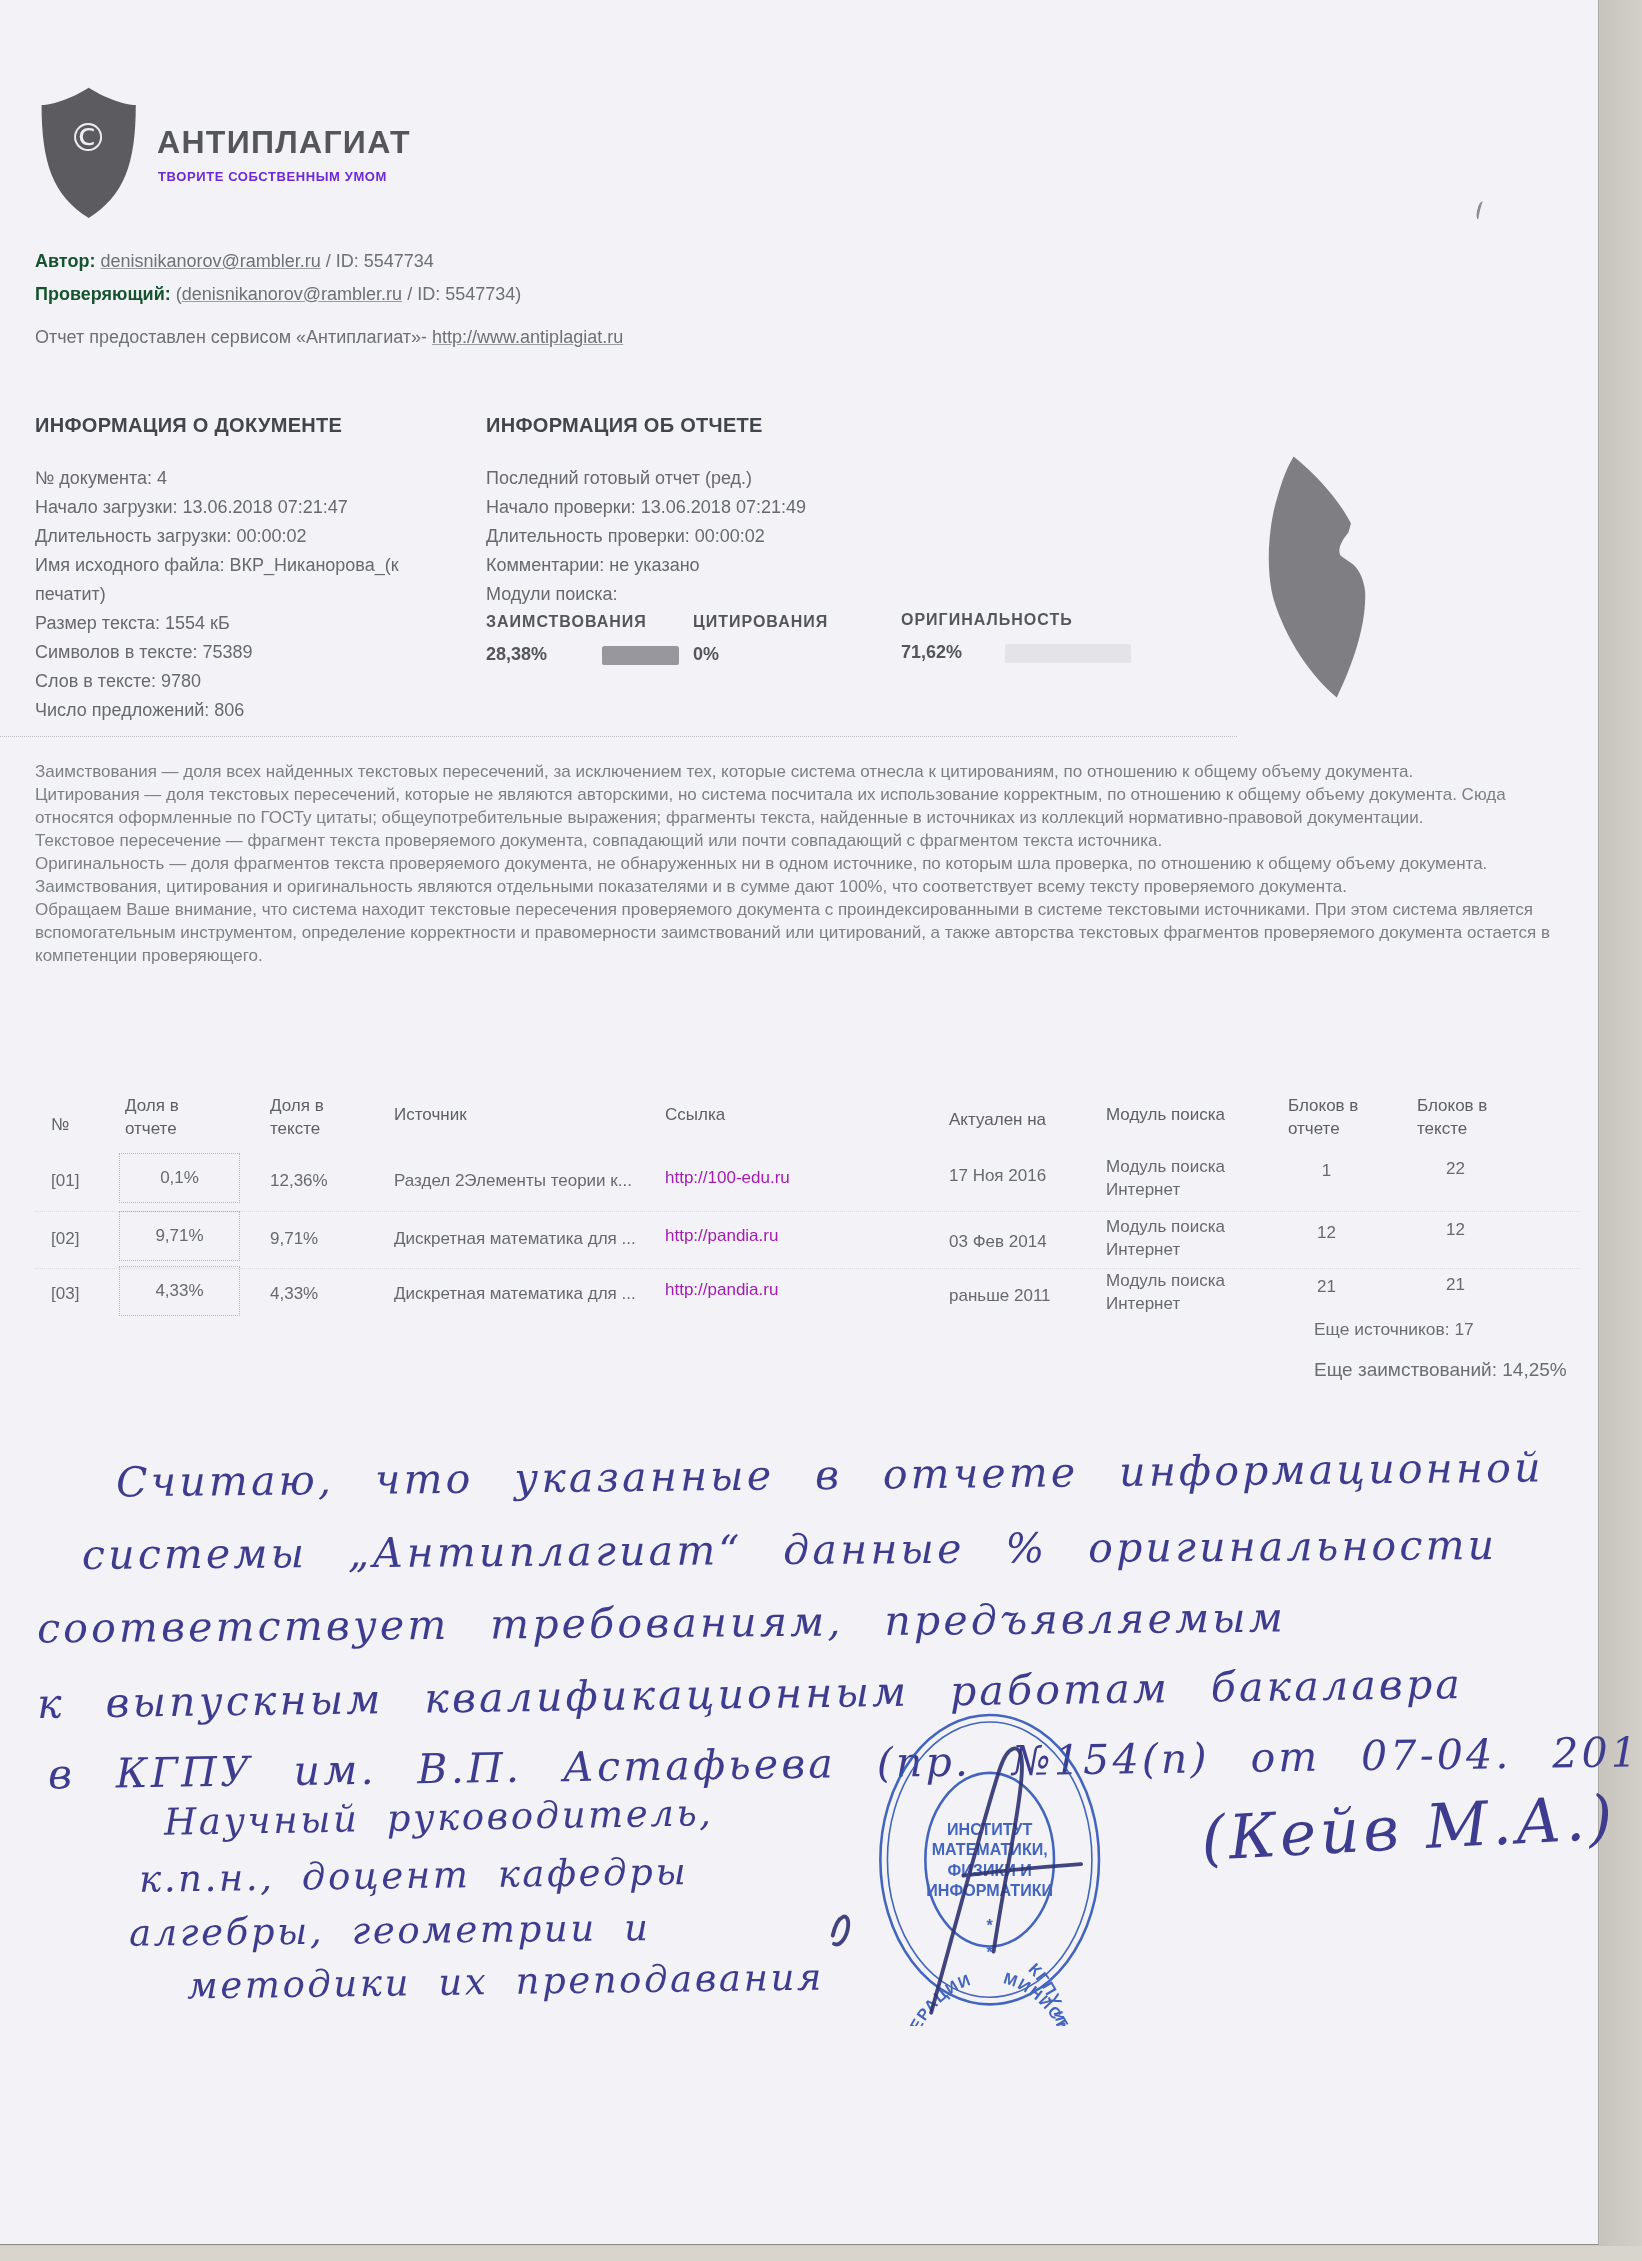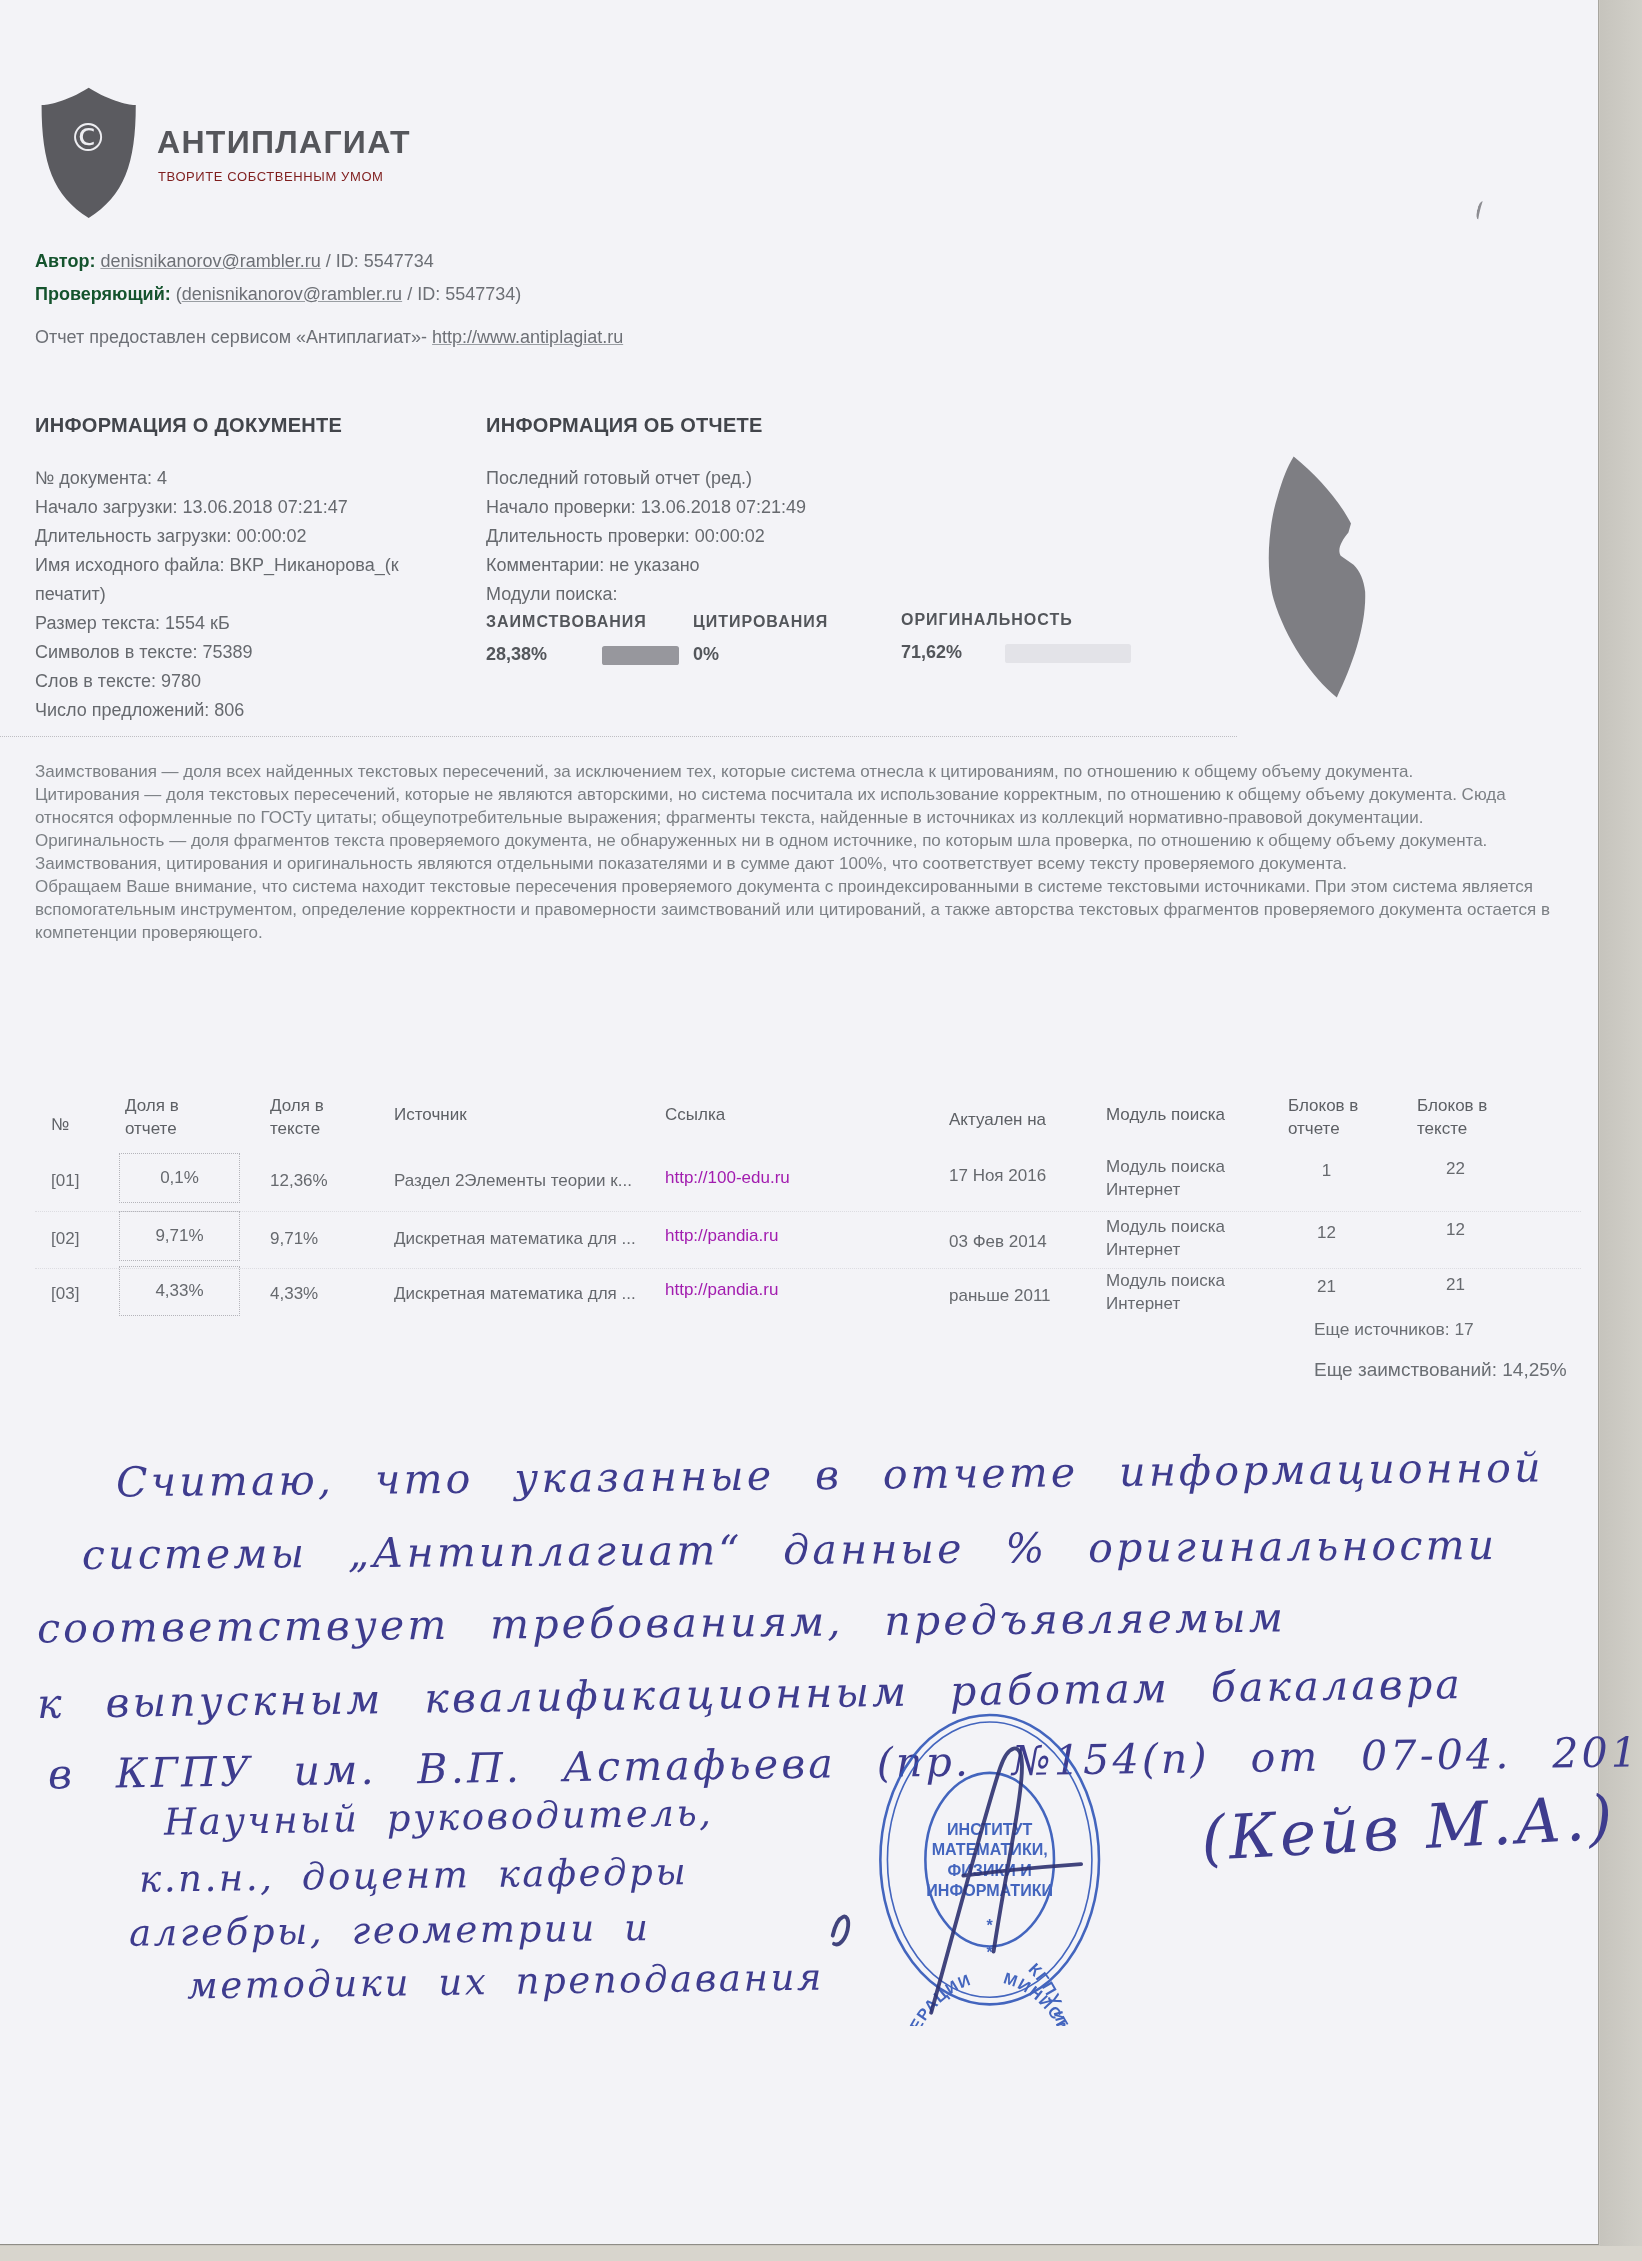--- a/index.html
+++ b/index.html
@@ -3,21 +3,21 @@
 <meta charset="utf-8">
 <style>
   html,body{margin:0;padding:0;background:#b9b7b0;}
   .scan{position:relative;width:1643px;height:2261px;overflow:hidden;background:#ccc9c2;font-family:"Liberation Sans",sans-serif;}
   .paper{position:absolute;left:0;top:0;width:1598px;height:2244px;background:#f3f3f7;border-right:1.9px solid #a7a59f;border-bottom:1.9px solid #8f8d87;}
   .scanner-right{position:absolute;left:1600px;top:0;width:43px;height:2261px;background:linear-gradient(90deg,#c6c4bd,#d2d0c9);}
   .scanner-bottom{position:absolute;left:0;top:2246px;width:1643px;height:15.5px;background:#d8d5cd;}
   .abs{position:absolute;}
   
   .logo-word{font-size:32px;font-weight:bold;color:#55565b;letter-spacing:1.3px;}
-  .logo-tag{font-size:13px;font-weight:normal;color:#7f1d1d;letter-spacing:0.6px;}
+  .logo-tag{font-size:13px;font-weight:bold;color:#6d28d9;letter-spacing:0.6px;}
   .title{font-size:37px;font-weight:bold;color:#3b3e44;}
   .meta-line{font-size:18px;color:#6d7076;}
   .meta-line b{color:#14532d;}
   .link{color:#6d7076;text-decoration:underline;text-decoration-color:#9a9ea3;margin-top:16px;}
   .sec-head{font-size:20px;font-weight:bold;color:#42454b;letter-spacing:0.3px;}
   .info-col{font-size:18px;color:#66696e;line-height:29px;}
   .stat-label{font-size:16px;font-weight:bold;color:#53565b;letter-spacing:1px;}
   .stat-value{font-size:18px;font-weight:bold;color:#53565b;}
   .bar{height:19.3px;border-radius:2.6px;}
   .divider{border-top:1.9px dotted #a3a3a8;opacity:.65;}
@@ -99,20 +99,21 @@
 
   <svg class="abs" style="left:1240px;top:445px;" width="155" height="264" viewBox="0 0 240 410">
     <path d="M 83 18 C 120 48 155 88 172 122 L 168 136 C 158 148 150 162 156 172 L 176 186 C 186 196 192 210 194 228 C 196 280 175 340 150 392 C 110 360 70 300 52 240 C 38 190 45 120 58 80 C 65 55 74 32 83 18 Z" fill="#68686e" opacity="0.85"></path>
   </svg>
 
   <div class="abs divider" style="left:0px;top:736px;width:1237px;"></div>
 
   <div class="abs defs" style="left:35px;top:760px;">
     <p>Заимствования — доля всех найденных текстовых пересечений, за исключением тех, которые система отнесла к цитированиям, по отношению к общему объему документа.</p>
     <p>Цитирования — доля текстовых пересечений, которые не являются авторскими, но система посчитала их использование корректным, по отношению к общему объему документа. Сюда относятся оформленные по ГОСТу цитаты; общеупотребительные выражения; фрагменты текста, найденные в источниках из коллекций нормативно-правовой документации.</p>
+    <p>Текстовое пересечение — фрагмент текста проверяемого документа, совпадающий или почти совпадающий с фрагментом текста источника.</p>
     <p>Оригинальность — доля фрагментов текста проверяемого документа, не обнаруженных ни в одном источнике, по которым шла проверка, по отношению к общему объему документа.</p>
     <p>Заимствования, цитирования и оригинальность являются отдельными показателями и в сумме дают 100%, что соответствует всему тексту проверяемого документа.</p>
     <p>Обращаем Ваше внимание, что система находит текстовые пересечения проверяемого документа с проиндексированными в системе текстовыми источниками. При этом система является вспомогательным инструментом, определение корректности и правомерности заимствований или цитирований, а также авторства текстовых фрагментов проверяемого документа остается в компетенции проверяющего.</p>
   </div>
 
   <div class="abs tbl" style="left:35px;top:1089px;width:1546px;height:245px;">
 
     <div class="cell hdr" style="left:16px;top:26px;">№</div>
     <div class="cell hdr" style="left:90px;top:5.2px;width:84px;line-height:23px;">Доля в отчете</div>
     <div class="cell hdr" style="left:235px;top:5.2px;width:84px;line-height:23px;">Доля в тексте</div>

